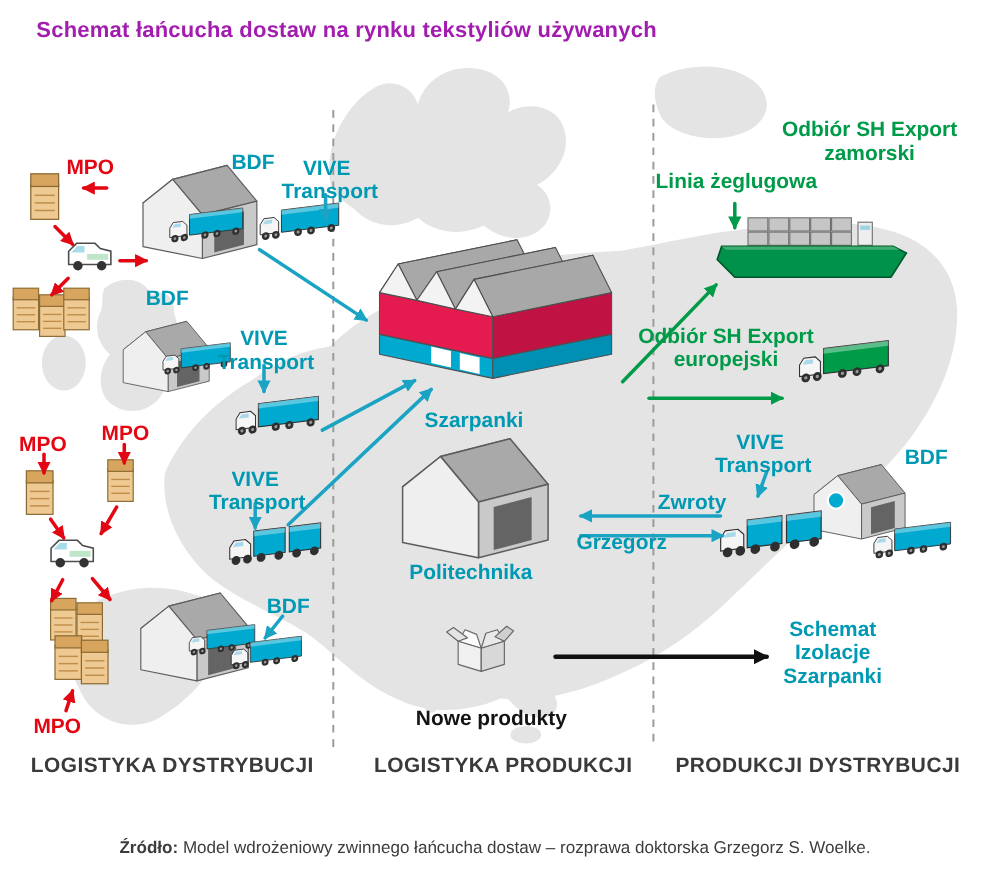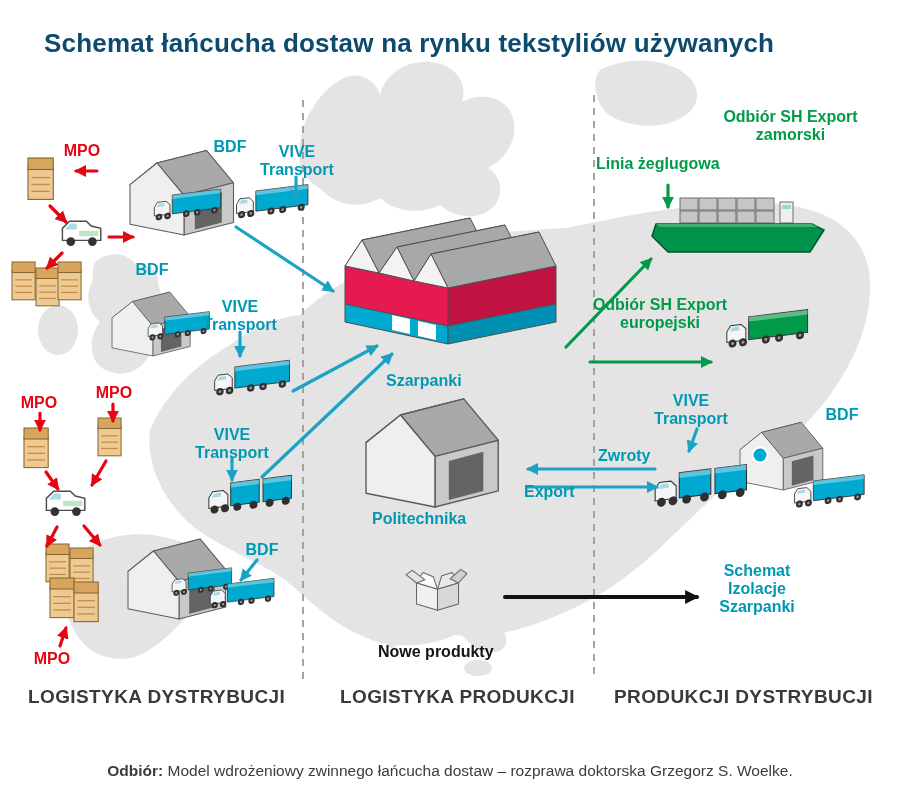--- a/index.html
+++ b/index.html
@@ -1,21 +1,21 @@
 <!DOCTYPE html>
 <html lang="pl"><head>
 <meta charset="utf-8">
 <style>
   html,body{margin:0;padding:0;background:#fff;}
   .canvas{position:relative;width:900px;height:807px;background:#ffffff;overflow:hidden;
           font-family:"Liberation Sans",sans-serif;}
-  .title{position:absolute;left:28px;top:12px;margin:16px;font-size:26px;font-weight:bold;
-         color:#0c4a6e;letter-spacing:0.2px;}
+  .title{position:absolute;left:28px;top:12px;margin:5px;font-size:20px;font-weight:bold;
+         color:#a21caf;letter-spacing:0.2px;}
   svg.scene{position:absolute;left:0;top:0;}
-  .lbl{position:absolute;font-weight:bold;font-size:16px;line-height:1.12;
+  .lbl{position:absolute;font-weight:bold;font-size:19px;line-height:1.12;
        white-space:pre-line;text-align:center;}
   .lbl.left{text-align:center;}
   .red{color:#e30613;}
   .teal{color:#0099b4;}
   .green{color:#009b48;}
   .dark{color:#141414;}
   .section-label{position:absolute;top:686px;font-size:19px;font-weight:bold;color:#3a3a39;
                  letter-spacing:0.4px;}
   .source{position:absolute;left:40px;top:760px;width:820px;text-align:center;
           font-size:15.5px;color:#3c3c3b;line-height:1.4;}
@@ -251,27 +251,27 @@
 
   <div class="lbl green" style="left:698px;top:108px;width:185px">Odbiór SH Export
 zamorski</div>
   <div class="lbl green left" style="left:596px;top:155px">Linia żeglugowa</div>
   <div class="lbl green" style="left:580px;top:296px;width:160px">Odbiór SH Export
 europejski</div>
   <div class="lbl teal" style="left:650px;top:392px;width:82px">VIVE
 Transport</div>
   <div class="lbl teal" style="left:818px;top:406px;width:48px">BDF</div>
   <div class="lbl teal left" style="left:598px;top:447px">Zwroty</div>
-  <div class="lbl teal left" style="left:524px;top:483px">Export</div>
+  <div class="lbl teal left" style="left:524px;top:483px">Grzegorz</div>
   <div class="lbl teal" style="left:702px;top:562px;width:110px">Schemat
 Izolacje
 Szarpanki</div>
 
   <div class="section-label" style="left:28px">LOGISTYKA DYSTRYBUCJI</div>
   <div class="section-label" style="left:340px">LOGISTYKA PRODUKCJI</div>
   <div class="section-label" style="left:614px">PRODUKCJI DYSTRYBUCJI</div>
 
   <div class="source">
-    <b>Odbiór:</b>
+    <b>Źródło:</b>
     <span>Model wdrożeniowy zwinnego łańcucha dostaw – rozprawa doktorska Grzegorz S. Woelke.</span>
   </div>
 
 </div>
 
 </body></html>

